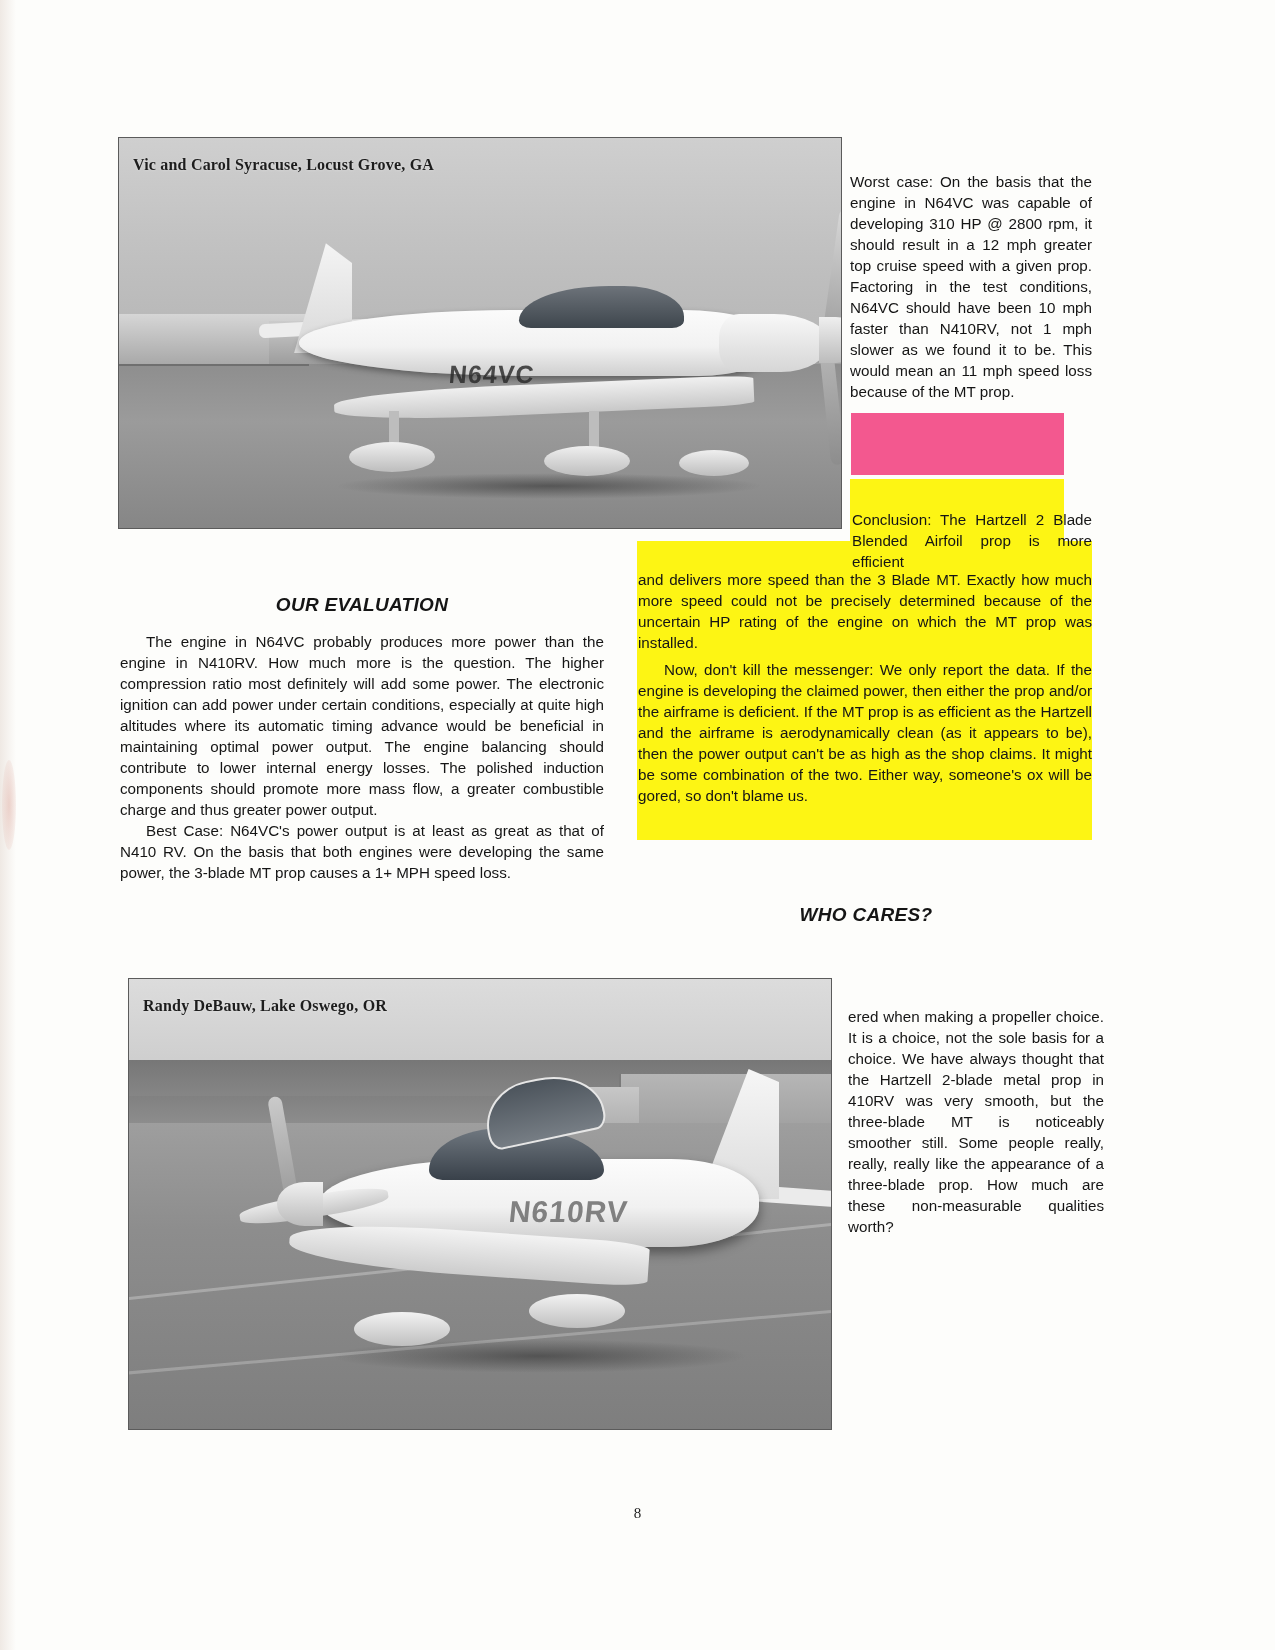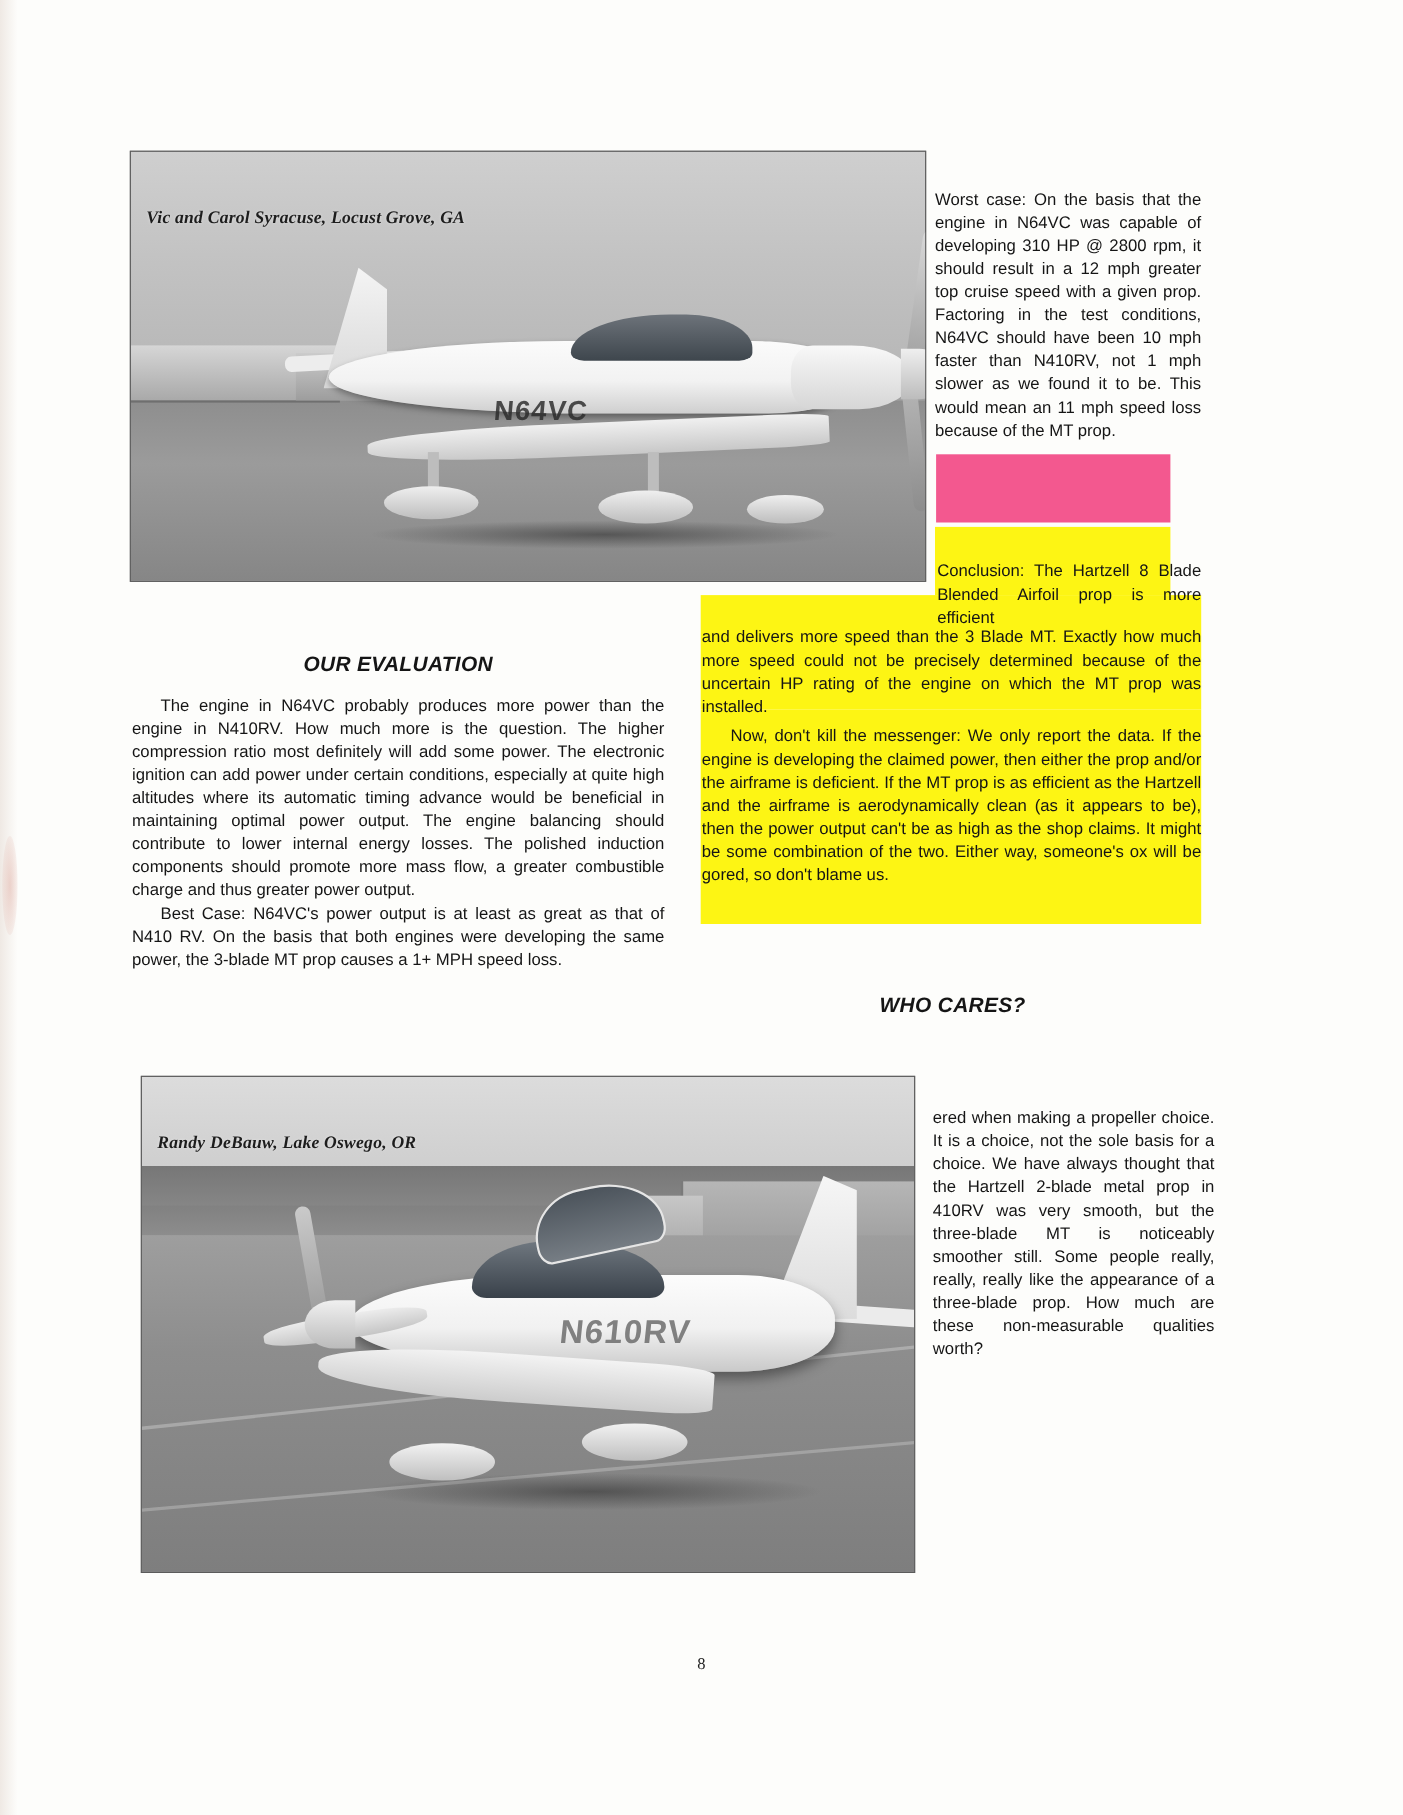--- a/index.html
+++ b/index.html
@@ -43,28 +43,26 @@
     position: absolute;
     border: 1px solid #5b5b5b;
     overflow: hidden;
     background: #9a9a9a;
   }
   .photo .caption {
     position: absolute;
     left: 14px;
     top: 18px;
     font-family: "Liberation Serif", serif;
-    font-style: italic;
     font-weight: bold;
     font-size: 16px;
     color: #1d1d1d;
     letter-spacing: .2px;
     z-index: 5;
     text-shadow: 0 0 3px rgba(255,255,255,.45);
-    margin-top: 34px;
   }
 
   
   #photo-top {
     left: 118px;
     top: 137px;
     width: 722px;
     height: 390px;
   }
   .sky1 {
@@ -424,21 +422,21 @@
 
   <div class="col" id="right-col-top">
     <p class="noindent above"><span>Worst case: On the basis that the engine in N64VC was capable of developing 310 HP @ 2800 rpm, it should result in a 12 mph greater top cruise speed with a given prop. Factoring in the test conditions, N64VC should have been 10 mph faster than N410RV, not 1 mph slower as we found it to be. </span><span>This would mean an 11 mph speed loss because of the MT prop.</span></p>
   </div>
 
   <div class="hl-block-yellow" style="left:850px; top:479px; width:214px; height:62px;"></div>
   <div class="hl-block-yellow" style="left:637px; top:541px; width:455px; height:104px;"></div>
   <div class="hl-block-yellow" style="left:637px; top:645px; width:455px; height:195px;"></div>
 
   <div class="col" id="right-mid">
-    <p class="noindent above">Conclusion: The Hartzell 8 Blade Blended Airfoil prop is more efficient</p>
+    <p class="noindent above">Conclusion: The Hartzell 2 Blade Blended Airfoil prop is more efficient</p>
   </div>
 
   <div class="col" id="right-wrap">
     <p class="noindent above"> and delivers more speed than the 3 Blade MT. Exactly how much more speed could not be precisely determined because of the uncertain HP rating of the engine on which the MT prop was installed.</p>
     <p class="above" style="margin-top:6px;">Now, don't kill the messenger: We only report the data. If the engine is developing the claimed power, then either the prop and/or the airframe is deficient. If the MT prop is as efficient as the Hartzell and the airframe is aerodynamically clean (as it appears to be), then the power output can't be as high as the shop claims. It might be some combination of the two. Either way, someone's ox will be gored, so don't blame us.</p>
   </div>
 
   <div class="col" id="left-col">
     <h3 class="h-our-eval">OUR EVALUATION</h3>
     <p>The engine in N64VC probably produces more power than the engine in N410RV. How much more is the question. The higher compression ratio most definitely will add some power. The electronic ignition can add power under certain conditions, especially at quite high altitudes where its automatic timing advance would be beneficial in maintaining optimal power output. The engine balancing should contribute to lower internal energy losses. The polished induction components should promote more mass flow, a greater combustible charge and thus greater power output.</p>

